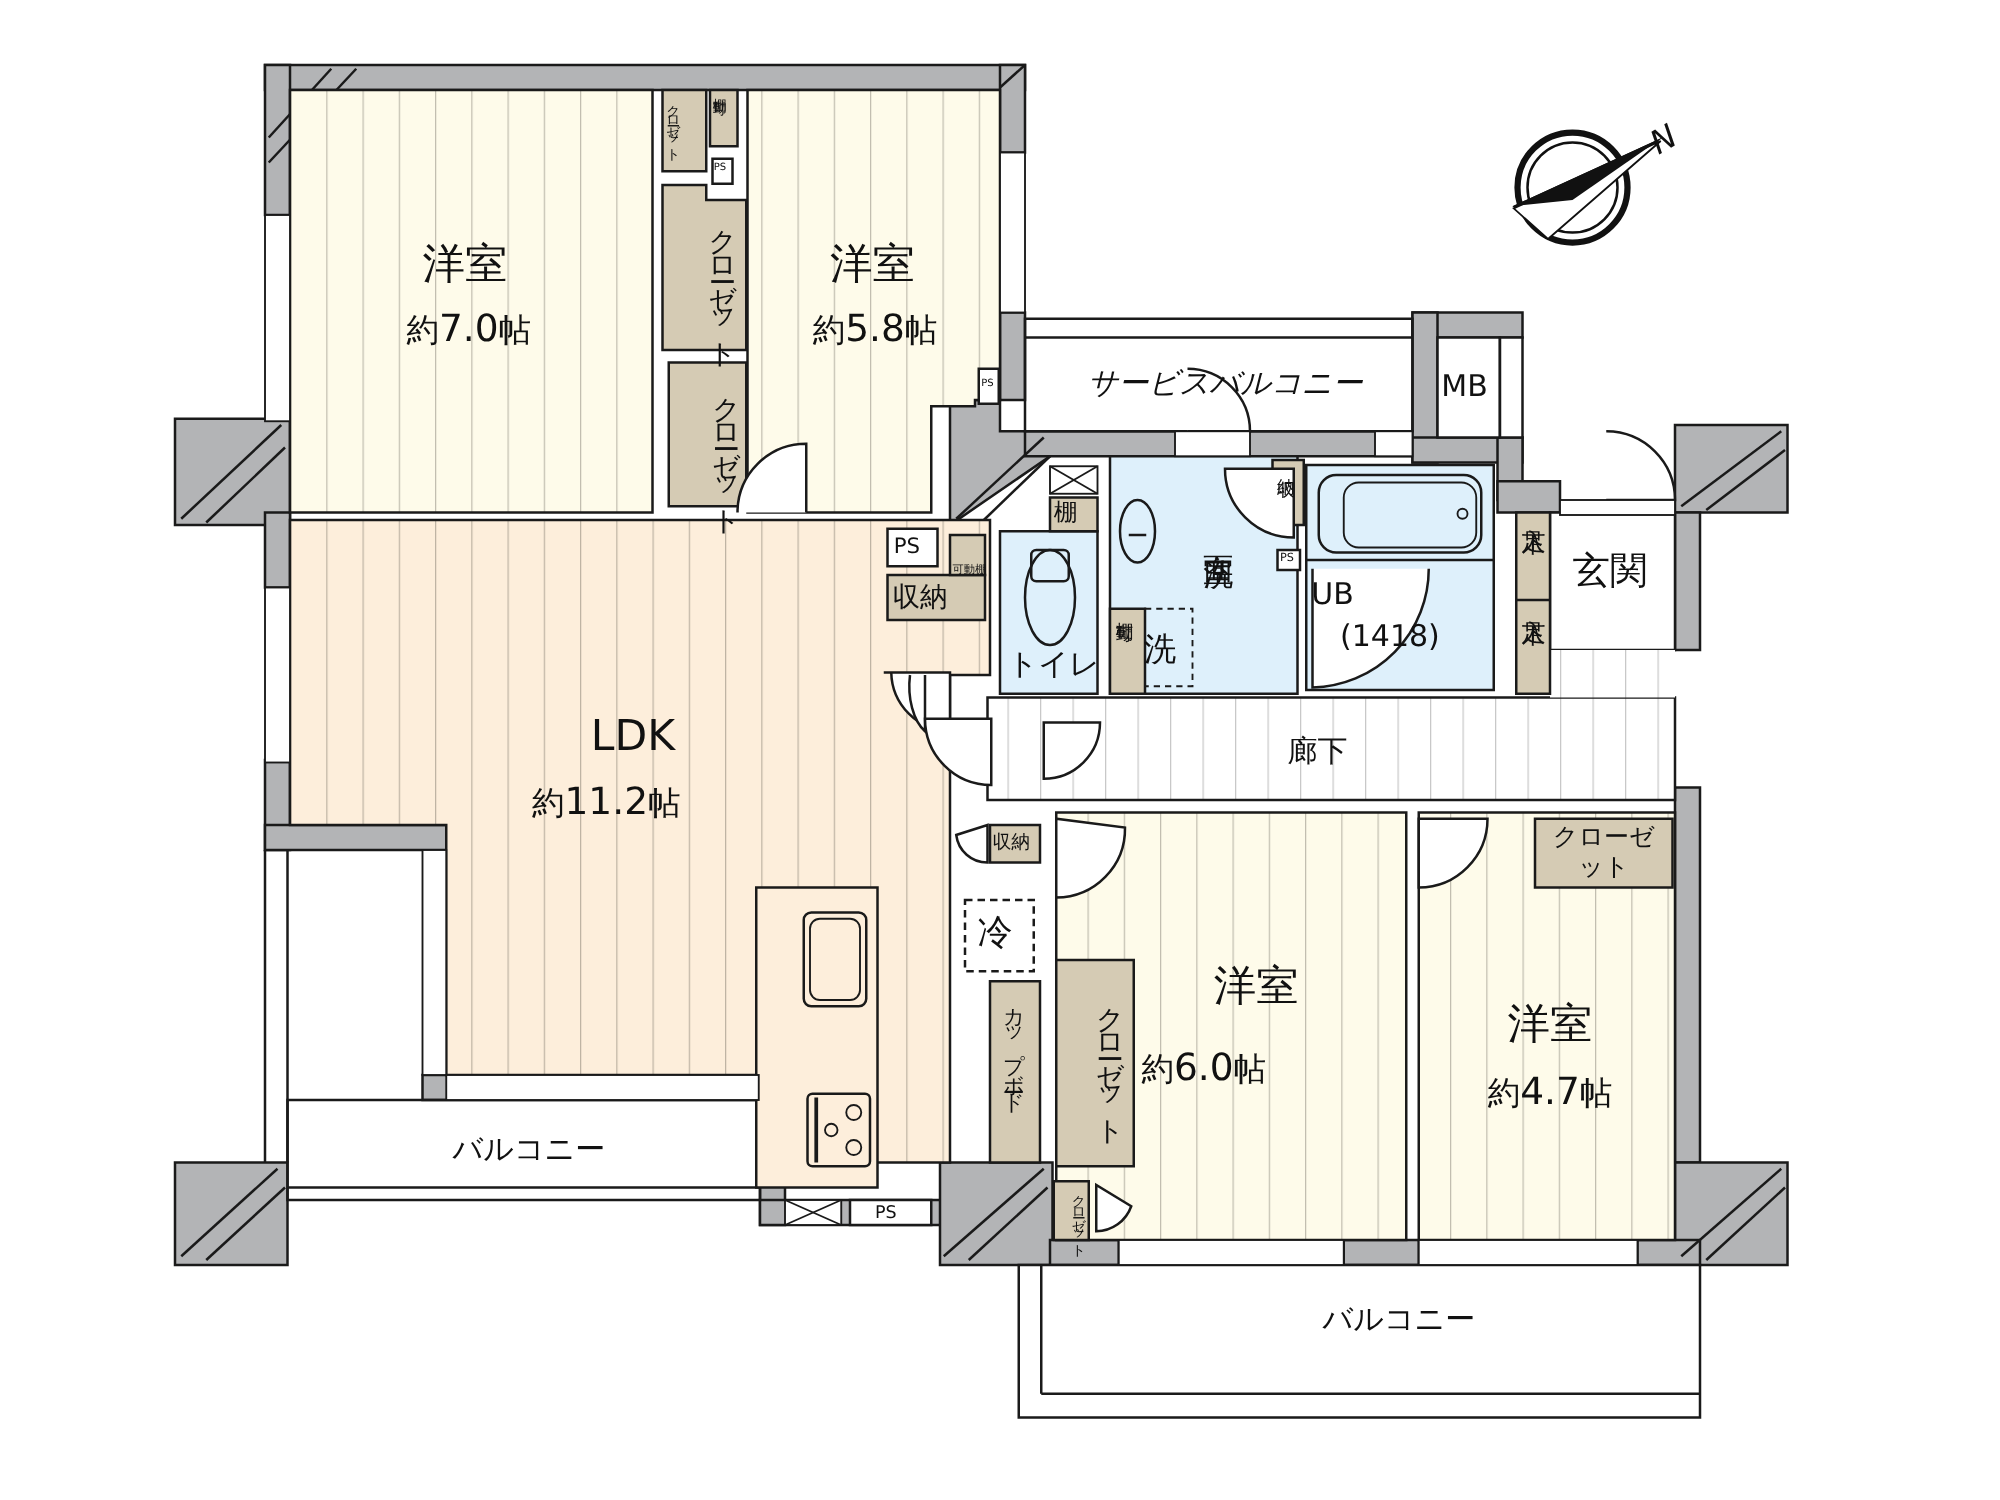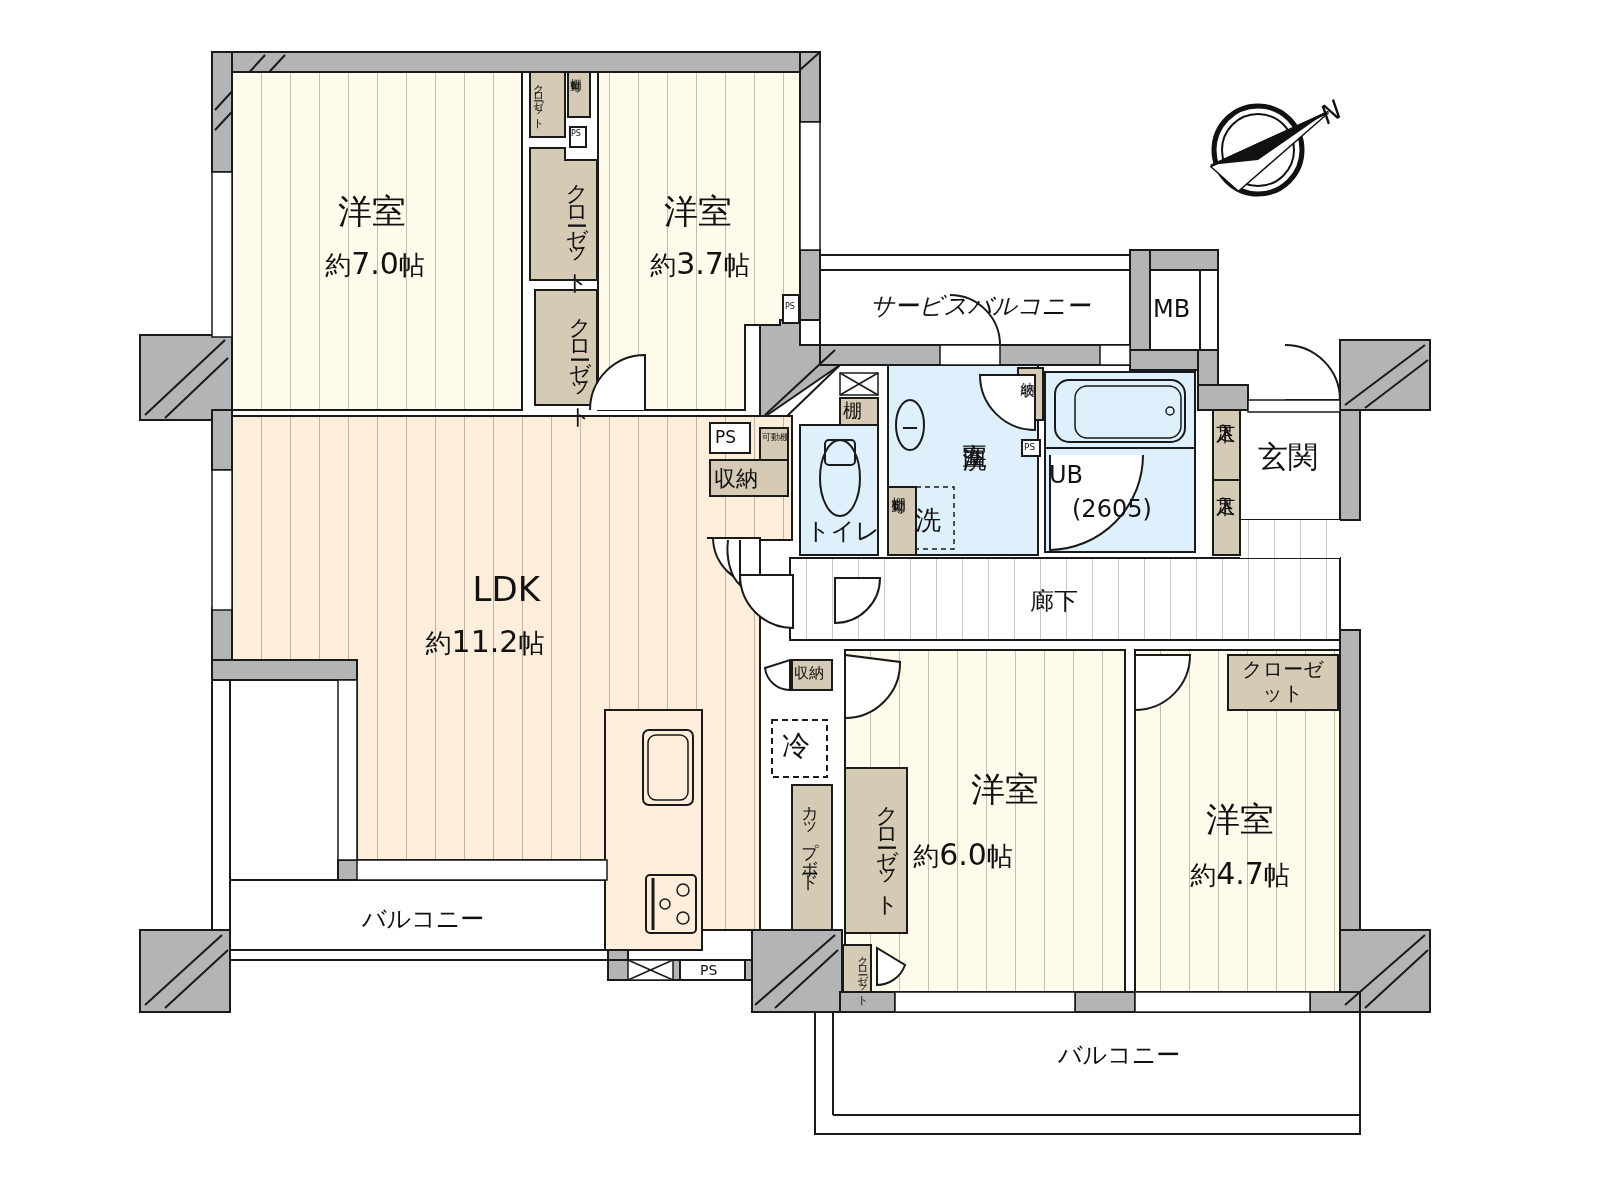--- a/index.html
+++ b/index.html
@@ -223,21 +223,21 @@
 
 <div class="lbl" style="left:1322px;top:98px;font-size:26px;font-style:italic;transform:rotate(-30deg);">N</div>
 
 <div>
   <div class="lbl big" style="left:322px;top:192px;width:100px;">洋室</div>
   <div class="lbl size" style="left:300px;top:247px;width:150px;"><span>約</span><span class="num">7.0</span><span>帖</span></div>
 </div>
 
 <div>
   <div class="lbl big" style="left:648px;top:192px;width:100px;">洋室</div>
-  <div class="lbl size" style="left:625px;top:247px;width:150px;"><span>約</span><span class="num">3.7</span><span>帖</span></div>
+  <div class="lbl size" style="left:625px;top:247px;width:150px;"><span>約</span><span class="num">5.8</span><span>帖</span></div>
 </div>
 
 <div>
   <div class="lbl big" style="left:430px;top:570px;width:110px;text-align:right;">LDK</div>
   <div class="lbl size" style="left:400px;top:625px;width:170px;"><span>約</span><span class="num">11.2</span><span>帖</span></div>
 </div>
 
 <div>
   <div class="lbl big" style="left:955px;top:770px;width:100px;">洋室</div>
   <div class="lbl size" style="left:888px;top:826px;width:150px;margin-top:12px;"><span>約</span><span class="num">6.0</span><span>帖</span></div>
@@ -251,26 +251,26 @@
 <div class="lbl mid" style="left:870px;top:293px;font-style:italic;">サービスバルコニー</div>
 <div class="lbl mid" style="left:362px;top:906px;">バルコニー</div>
 <div class="lbl mid" style="left:1058px;top:1042px;">バルコニー</div>
 <div class="lbl mid" style="left:1153px;top:296px;">MB</div>
 <div class="lbl" style="left:1258px;top:440px;font-size:30px;">玄関</div>
 <div class="lbl mid" style="left:1030px;top:588px;">廊下</div>
 <div class="lbl mid" style="left:806px;top:518px;">トイレ</div>
 <div class="lbl mid vert" style="left:960px;top:428px;">洗面室</div>
 <div class="lbl" style="left:915px;top:506px;font-size:26px;">洗</div>
 <div class="lbl mid" style="left:1049px;top:462px;">UB</div>
-<div class="lbl mid" style="left:1072px;top:496px;">(2605)</div>
+<div class="lbl mid" style="left:1072px;top:496px;">(1418)</div>
 <div class="lbl sm vert" style="left:1215px;top:412px;">下足入</div>
 <div class="lbl sm vert" style="left:1215px;top:485px;">下足入</div>
 <div class="lbl sm" style="left:843px;top:400px;">棚</div>
 <div class="lbl xs vert" style="left:568px;top:74px;font-size:11px;">可動棚</div>
-<div class="lbl xs" style="left:762px;top:432px;font-size:9px;">可動棚</div>
+<div class="lbl xs" style="left:762px;top:451px;font-size:9px;">可動棚</div>
 <div class="lbl xs vert" style="left:891px;top:490px;font-size:14px;">可動棚</div>
 <div class="lbl sm" style="left:714px;top:466px;font-size:22px;">収納</div>
 <div class="lbl xs vert" style="left:1020px;top:373px;font-size:14px;">収納</div>
 <div class="lbl xs" style="left:794px;top:665px;font-size:15px;">収納</div>
 <div class="lbl xs" style="left:571px;top:129px;font-size:8px;">PS</div>
 <div class="lbl xs" style="left:785px;top:302px;font-size:8px;">PS</div>
 <div class="lbl sm" style="left:715px;top:428px;font-size:17px;">PS</div>
 <div class="lbl xs" style="left:1024px;top:442px;font-size:9px;">PS</div>
 <div class="lbl xs" style="left:700px;top:962px;font-size:14px;">PS</div>
 <div class="lbl xs vert" style="left:531px;top:76px;font-size:11px;letter-spacing:-3px;">クローゼット</div>

